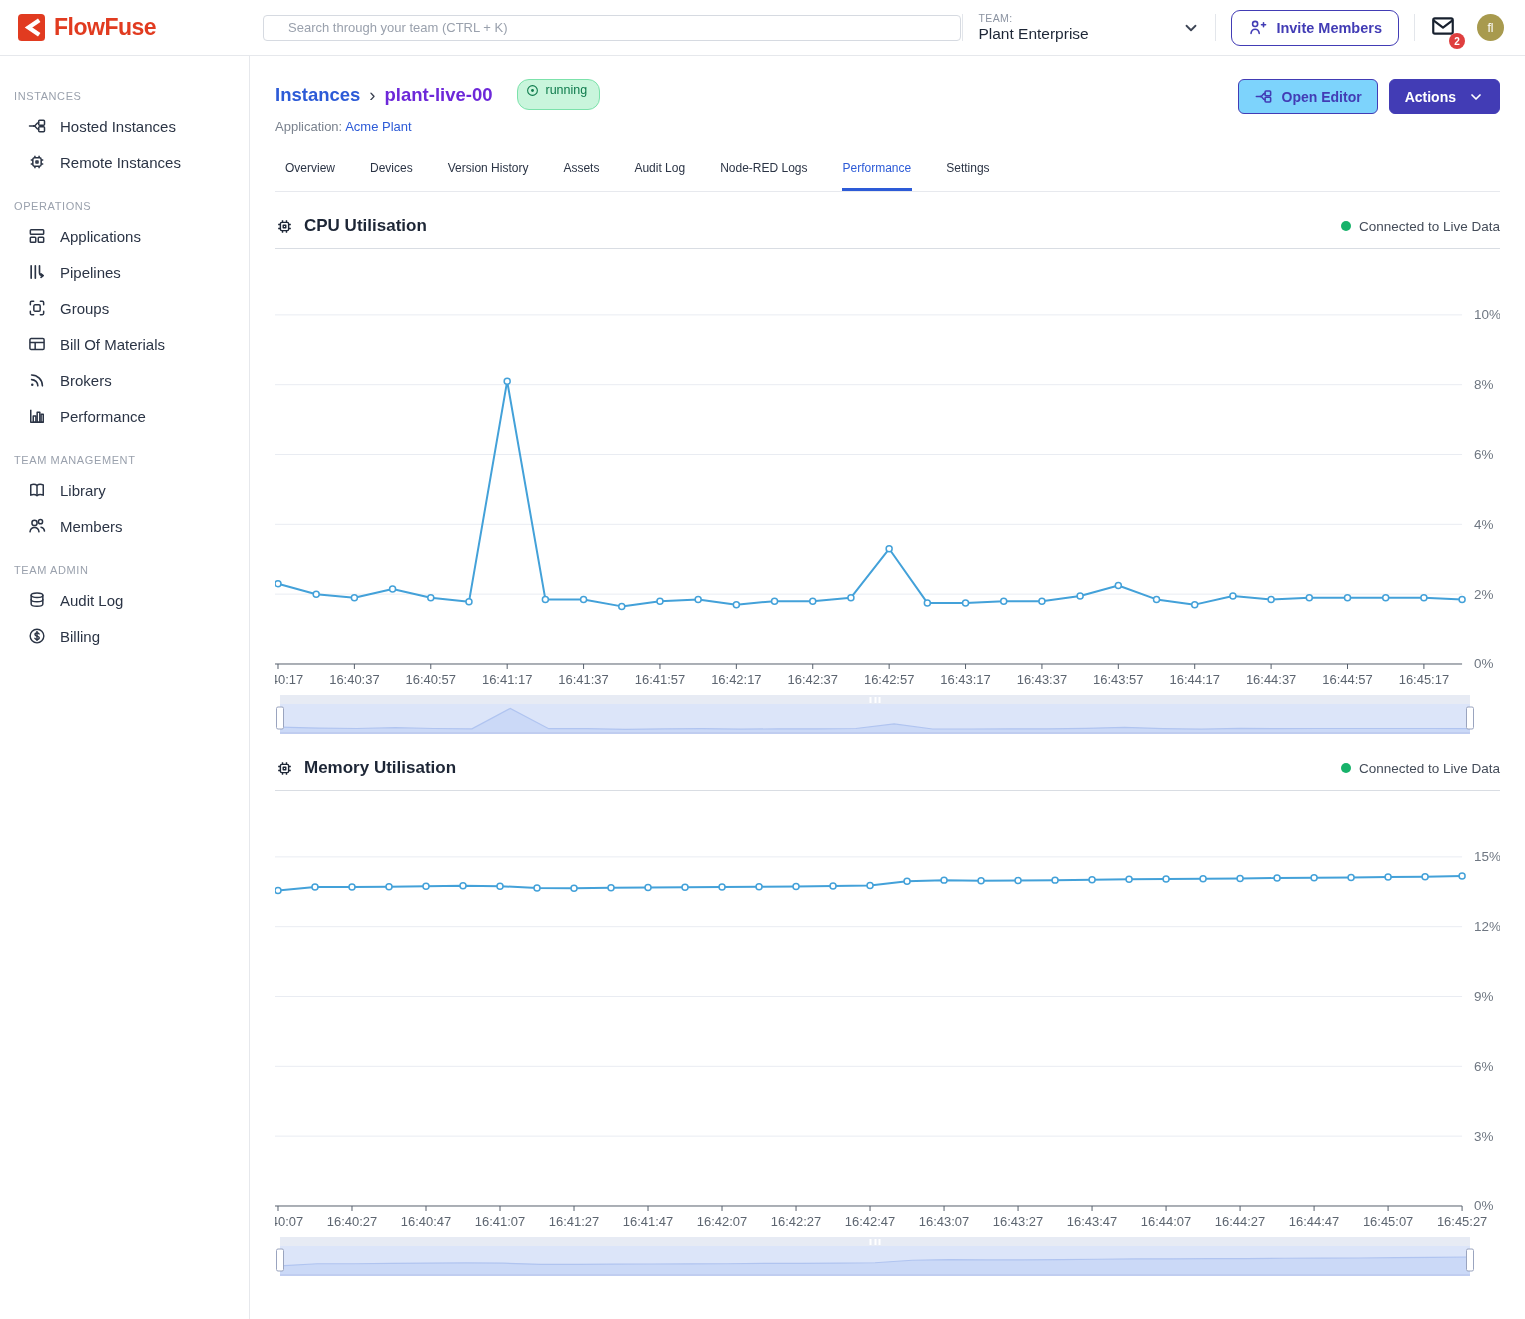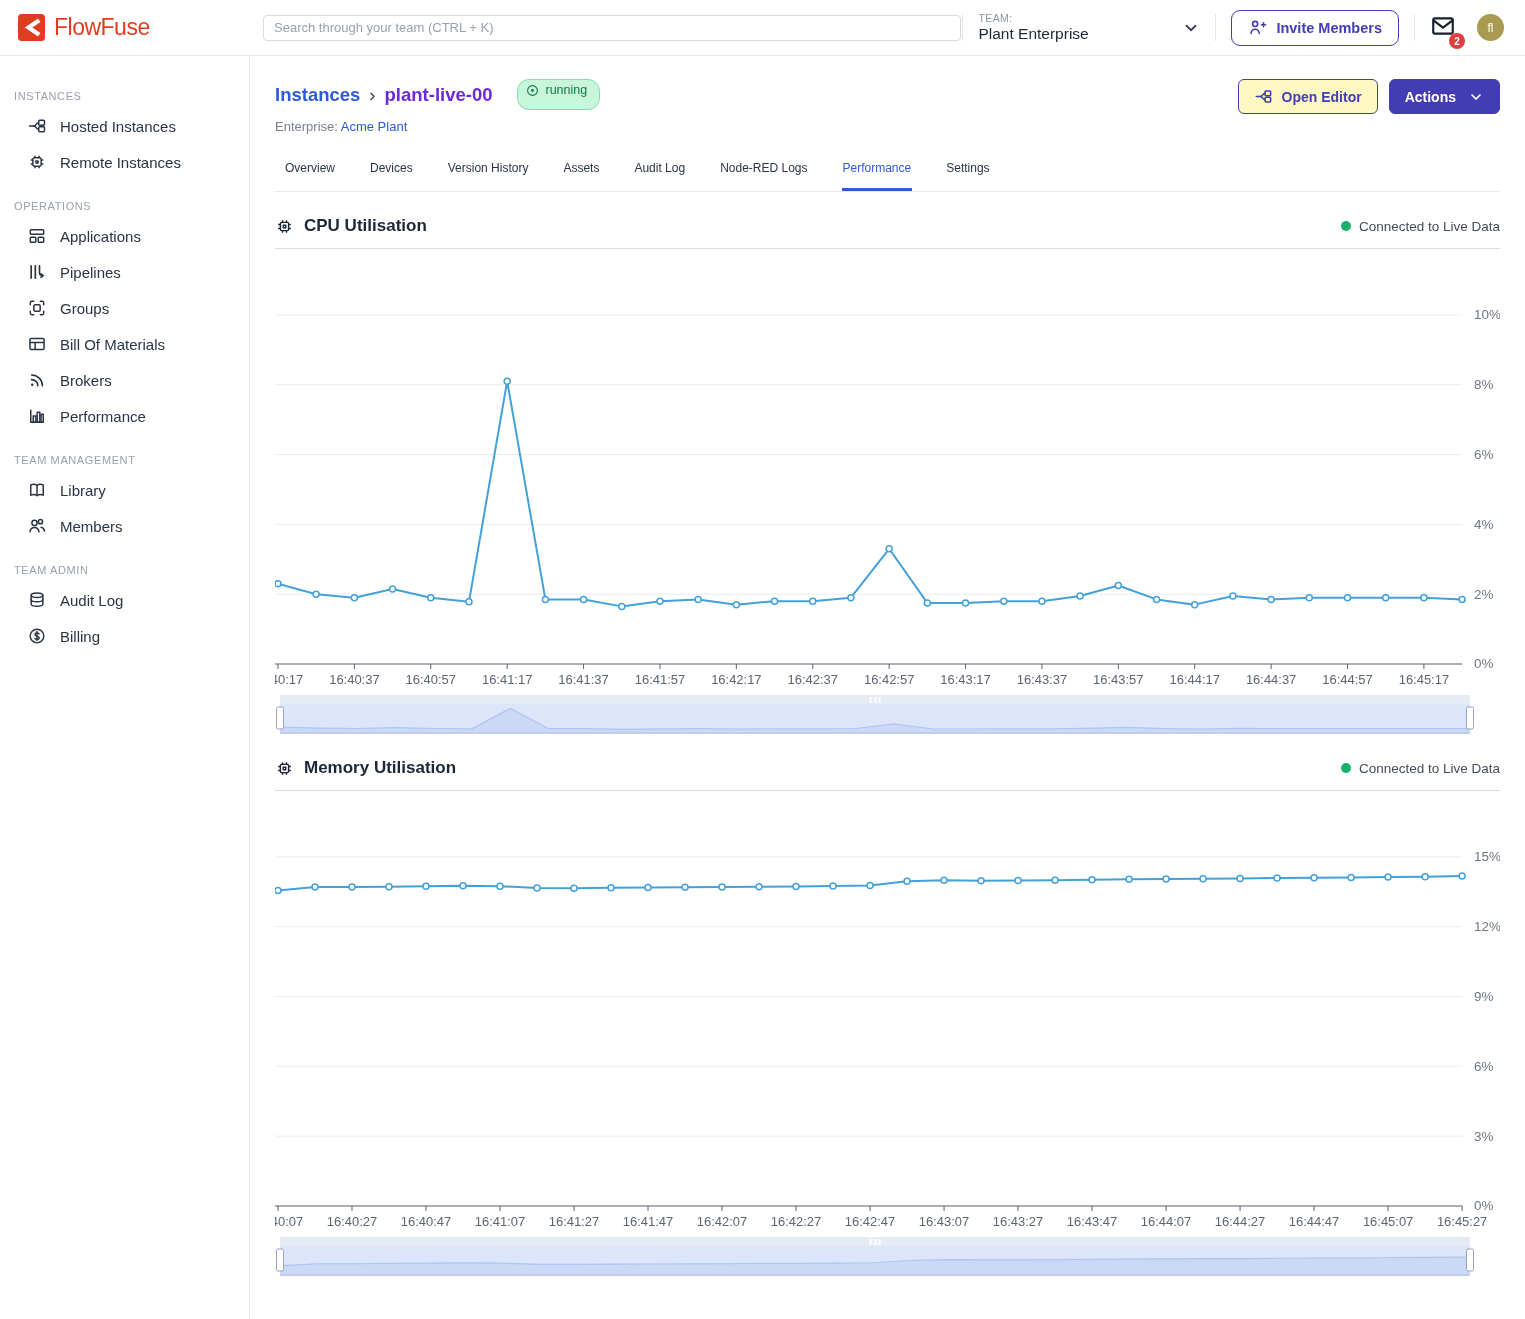--- a/index.html
+++ b/index.html
@@ -7,22 +7,22 @@
     --chart-line:#43a1d9; --green:#17b26a; --badge-red:#df3e3e; --avatar-bg:#a89a4e;
   }
   *{box-sizing:border-box}
   html,body{margin:0;padding:0;width:1525px;background:#fff;}
   body{font-family:"Liberation Sans",sans-serif;color:#1f2937;font-size:14px;}
 
   
   .topbar{height:56px;display:flex;align-items:center;border-bottom:1px solid #e6e8ec;background:#fff;}
   .logo{width:250px;flex:none;display:flex;align-items:center;gap:9px;padding-left:18px;cursor:pointer;}
   .logo-mark{width:27px;height:27px;flex:none;}
-  .logo-text{color:var(--brand-red);font-size:23px;font-weight:400;letter-spacing:-.5px;}
-  .search{width:698px;height:26px;margin-left:13px;border:1px solid #d6dae1;border-radius:4px;padding:0 10px;
+  .logo-text{color:var(--brand-red);font-size:23px;font-weight:700;letter-spacing:-.5px;}
+  .search{width:698px;height:26px;margin-left:13px;border:1px solid #d6dae1;border-radius:4px;padding:0 24px;
           font-size:13px;color:#374151;outline:none;font-family:inherit;}
   .search::placeholder{color:#9aa1ad;}
   .topbar-right{margin-left:auto;display:flex;align-items:center;gap:15px;padding-right:21px;}
   .vdiv{width:1px;height:27px;background:#e3e6eb;flex:none;}
   .team-selector{display:flex;align-items:center;justify-content:space-between;width:222px;cursor:pointer;}
   .team-label{display:block;font-size:10.5px;color:#8b93a1;letter-spacing:.4px;}
   .team-name{display:block;font-size:15.5px;color:#1d2636;margin-top:1px;}
   .chev{color:#3d4555;}
   .invite-btn{display:flex;align-items:center;gap:9px;background:#fff;border:1.6px solid var(--indigo);
               color:var(--indigo);border-radius:9px;height:36px;padding:0 16px;font-weight:700;font-size:14.5px;
@@ -49,21 +49,21 @@
   .breadcrumb a{color:var(--link-blue);text-decoration:none;cursor:pointer;}
   .crumb-sep{color:#3b4252;font-weight:400;}
   .instance-name{color:#6d28d9;}
   .badge-running{display:inline-flex;align-items:center;gap:6px;background:#c9f5dc;border:1px solid #7ce2ab;
                  color:#0e7a4c;font-size:12.5px;font-weight:400;border-radius:12px;padding:3px 12px 12px 8px;margin-left:16px;}
   .app-line{font-size:13px;color:#7a828e;margin-top:9px;}
   .app-line a{color:var(--link-blue);text-decoration:none;cursor:pointer;}
   .head-actions{display:flex;gap:11px;}
   .btn{display:flex;align-items:center;gap:9px;height:35px;padding:0 15px;border-radius:6px;font-weight:700;
        font-size:14px;cursor:pointer;font-family:inherit;}
-  .btn-outline{background:#fef9c3;border:1px solid var(--indigo);color:var(--indigo);}
+  .btn-outline{background:#7dd3fc;border:1px solid var(--indigo);color:var(--indigo);}
   .btn-solid{background:var(--indigo);border:1px solid var(--indigo);color:#fff;gap:12px;}
 
   
   .tabs{display:flex;gap:33px;margin-top:27px;border-bottom:1px solid #e7e9ee;padding-left:9px;}
   .tab{font-size:12px;color:#2b3445;padding:0 1px 13px 1px;border-bottom:3px solid transparent;cursor:pointer;text-align:right;}
   .tab.active{color:var(--tab-blue);border-bottom-color:var(--tab-blue);}
 
   
   .chart-section{margin-top:24px;}
   .chart-head{display:flex;justify-content:space-between;align-items:center;padding-bottom:12px;border-bottom:1px solid #d9dde3;}
@@ -254,21 +254,21 @@
           <span class="instance-name">plant-live-00</span>
           <span class="badge-running">
             <svg width="13" height="13" viewBox="0 0 24 24" fill="none" stroke="currentColor" stroke-width="2">
                 <circle cx="12" cy="12" r="9"></circle>
                 <circle cx="12" cy="12" r="2.6" fill="currentColor" stroke="none"></circle>
               </svg>
             <span>running</span>
           </span>
         </div>
         <div class="app-line">
-          <span>Enterprise:</span>
+          <span>Application:</span>
           <a>Acme Plant</a>
         </div>
       </div>
       <div class="head-actions">
         <button class="btn btn-outline">
           <svg width="19" height="19" viewBox="0 0 24 24" fill="none" stroke="currentColor" stroke-width="2" stroke-linecap="round" stroke-linejoin="round">
               <path d="M3 12h5"></path>
               <path d="M8 12c3.5 0 2.5-4 6-4"></path>
               <path d="M8 12c3.5 0 2.5 4 6 4"></path>
               <rect x="14" y="5" width="7" height="6" rx="1.2"></rect>

